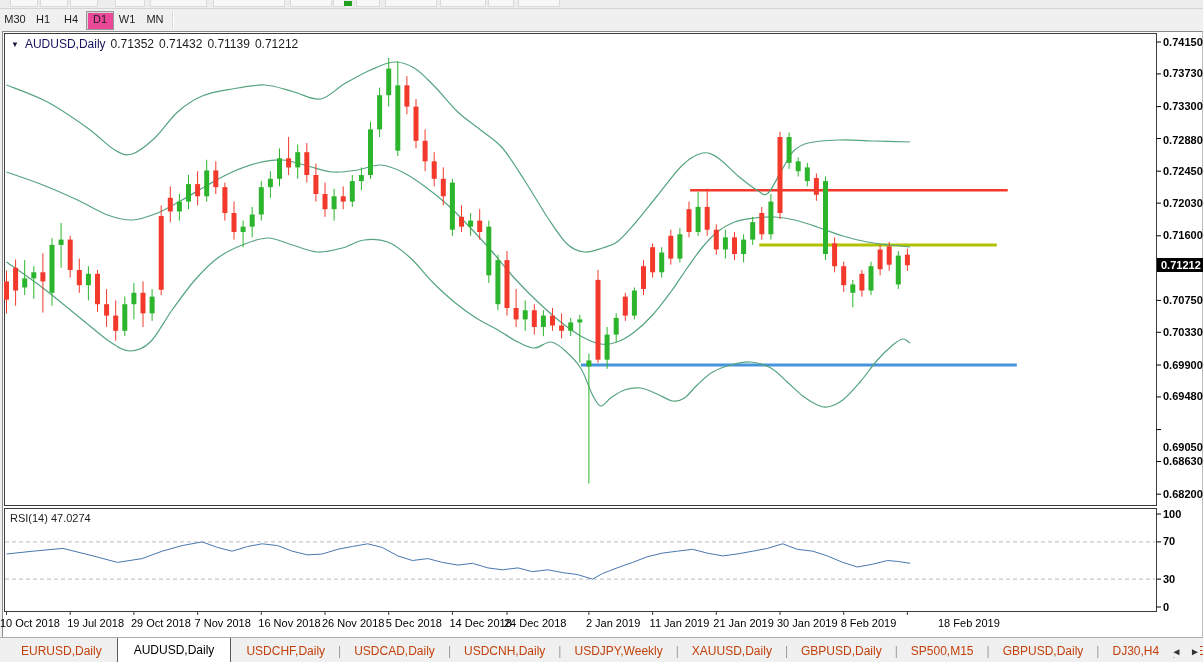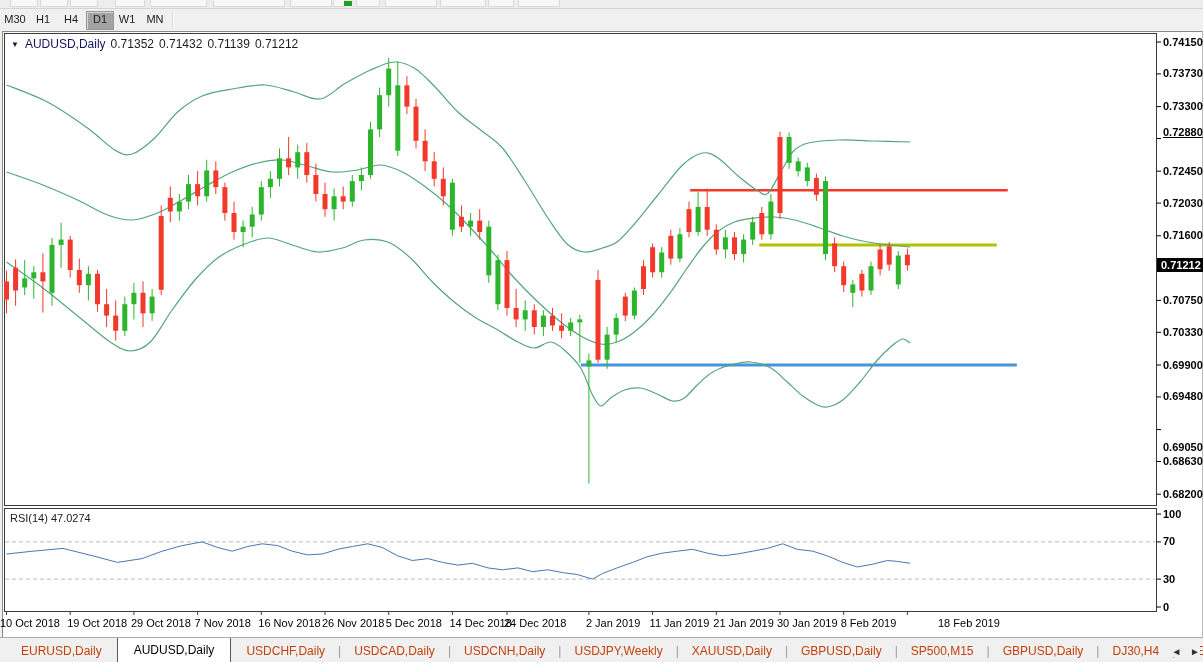--- a/index.html
+++ b/index.html
@@ -2,21 +2,21 @@
 <html><head>
 <meta charset="utf-8">
 <style>
   html,body{margin:0;padding:0;width:1203px;height:662px;overflow:hidden;
     background:#f0f0f0;font-family:"Liberation Sans",sans-serif;position:relative;}
   .sliver{position:absolute;left:0;top:0;width:1203px;height:8px;background:#ededed;
     border-bottom:1px solid #d4d4d4;}
   .tfbar{position:absolute;left:0;top:9px;width:1203px;height:22px;background:#f0f0f0;}
   .tfbtn{position:absolute;top:2px;width:26px;height:17px;line-height:17px;text-align:center;
     font-size:11px;color:#222;cursor:default;}
-  .tfbtn.active{background:#a3a3a3;border:1px solid #979797;box-shadow:inset 1px 1px 0 #d6d6d6;
+  .tfbtn.active{background:#ec4899;border:1px solid #979797;box-shadow:inset 1px 1px 0 #d6d6d6;
     line-height:15px;}
   .tfgroove{position:absolute;top:2px;height:18px;width:0;border-left:1px solid #d9d9d9;border-right:1px solid #ffffff;}
   .chartframe{position:absolute;left:2px;top:31px;width:1199px;height:605px;background:#ffffff;
     border-top:1px solid #8a8a8a;border-left:1px solid #8a8a8a;border-right:1px solid #bdbdbd;border-bottom:1px solid #bdbdbd;}
   svg#canvas{position:absolute;left:0;top:0;pointer-events:auto;}
   .chart-title{position:absolute;left:11px;top:37px;font-size:12px;color:#101055;white-space:nowrap;}
   .chart-title .dd{font-size:8px;color:#16163f;margin-right:6px;vertical-align:1px;cursor:pointer;}
   .chart-title .sym{color:#15155e;}
   .chart-title .num{color:#1c1c1c;margin-left:5px;}
   .rsi-label{position:absolute;left:10px;top:512px;font-size:11px;color:#1c1c1c;}
@@ -317,42 +317,42 @@
   <div class="chart-title">
     <span class="dd">▼</span><span class="sym">AUDUSD,Daily</span><span class="num">0.71352</span><span class="num">0.71432</span><span class="num">0.71139</span><span class="num">0.71212</span>
   </div>
 
   <div class="rsi-label">RSI(14) 47.0274</div>
 
   <div id="price-axis">
       <div class="ptick" style="top: 35.5px;">0.74150</div>
       <div class="ptick" style="top: 67.42px;">0.73730</div>
       <div class="ptick" style="top: 100.1px;">0.73300</div>
-      <div class="ptick" style="top: 126px; text-decoration: underline;">0.72880</div>
+      <div class="ptick" style="top: 134px;">0.72880</div>
       <div class="ptick" style="top: 164.7px;">0.72450</div>
       <div class="ptick" style="top: 196.62px;">0.72030</div>
       <div class="ptick" style="top: 229.3px; text-align: right;">0.71600</div>
       <div class="ptick" style="top: 293.9px;">0.70750</div>
       <div class="ptick" style="top: 325.82px;">0.70330</div>
       <div class="ptick" style="top: 358.5px;">0.69900</div>
       <div class="ptick" style="top: 390.42px;">0.69480</div>
       <div class="ptick" style="top: 441px;">0.69050</div>
       <div class="ptick" style="top: 455.02px;">0.68630</div>
       <div class="ptick" style="top: 487.7px;">0.68200</div>
     </div>
   <div class="price-badge">0.71212</div>
   <div id="rsi-axis">
       <div class="rtick" style="top: 507.5px;">100</div>
       <div class="rtick" style="top: 535.4px;">70</div>
       <div class="rtick" style="top: 572.6px;">30</div>
       <div class="rtick" style="top: 600.5px;">0</div>
     </div>
   <div id="date-axis">
       <div class="dlabel" style="left: 0;">10 Oct 2018</div>
-      <div class="dlabel" style="left: 67.2px;">19 Oct 2018</div>
+      <div class="dlabel" style="left: 67.2px;">19 Jul 2018</div>
       <div class="dlabel" style="left: 130.9px;">29 Oct 2018</div>
       <div class="dlabel" style="left: 194.6px;">7 Nov 2018</div>
       <div class="dlabel" style="left: 258.3px;">16 Nov 2018</div>
       <div class="dlabel" style="left: 322px;">26 Nov 2018</div>
       <div class="dlabel" style="left: 385.7px;">5 Dec 2018</div>
       <div class="dlabel" style="left: 449.4px;">14 Dec 2018</div>
       <div class="dlabel" style="left: 504px;">24 Dec 2018</div>
       <div class="dlabel" style="left: 585.9px;">2 Jan 2019</div>
       <div class="dlabel" style="left: 649.6px;">11 Jan 2019</div>
       <div class="dlabel" style="left: 713.3px;">21 Jan 2019</div>

